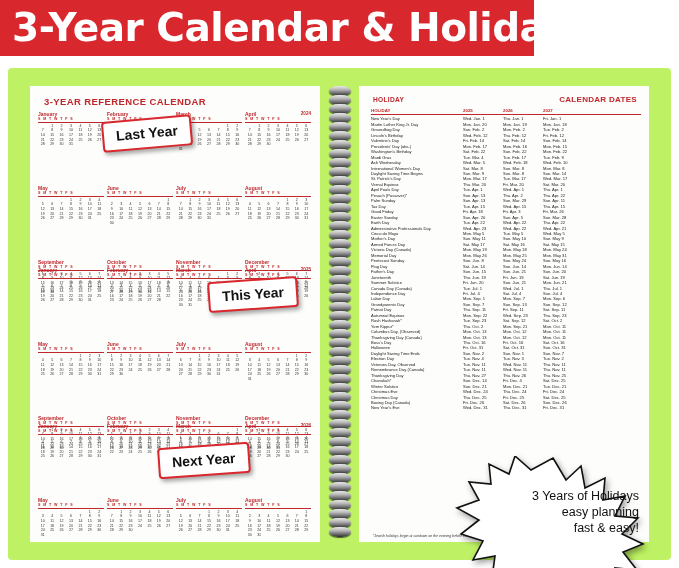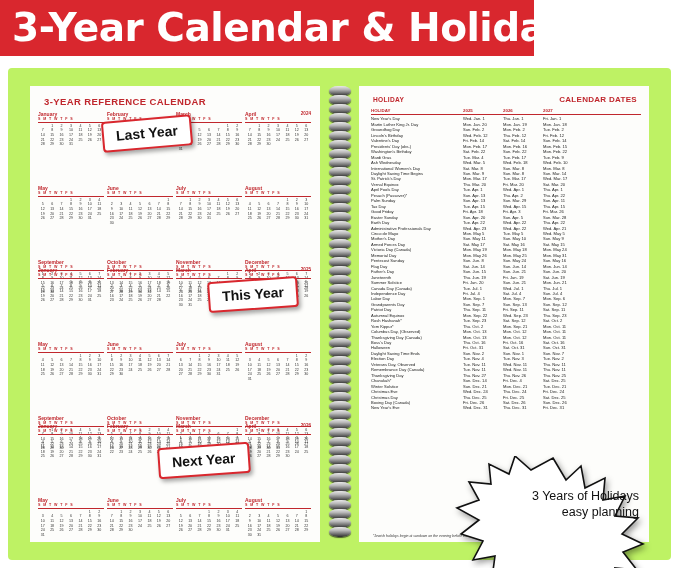--- a/index.html
+++ b/index.html
@@ -1831,16 +1831,17 @@
 
       <div class="footnote">*Jewish holidays begin at sundown on the evening before the date listed.</div>
     </div>
 
     <svg class="burst" viewBox="0 0 212 144">
       <polygon points="106,2 119,24 134,10 138,32 158,22 156,44 178,40 168,60 191,62 175,78 196,88 176,96 190,114 168,112 174,134 153,124 151,144 133,130 124,144 110,126 96,142 87,124 70,136 66,114 45,122 48,100 26,104 36,85 14,78 32,64 10,52 32,44 22,26 44,28 42,8 62,18 68,0 84,14" fill="#ffffff" stroke="#111111" stroke-width="1.6"></polygon>
     </svg>
     <div class="burst-text">
       <div>3 Years of Holidays</div>
       <div>easy planning</div>
+      <div>fast &amp; easy!</div>
     </div>
 
   </div>
 </div>
 
 </body></html>

